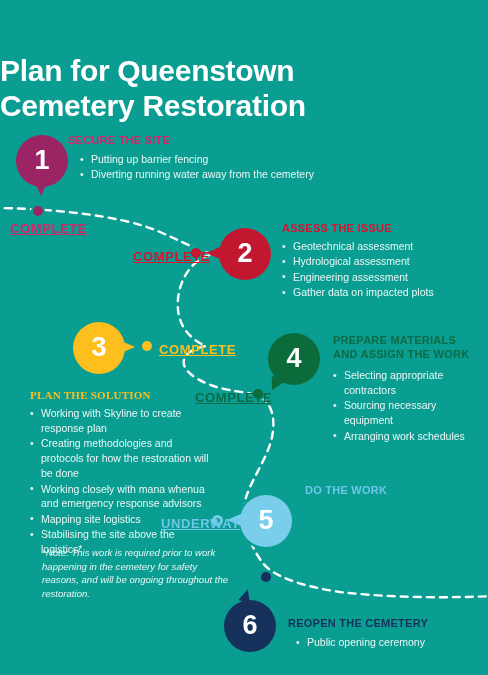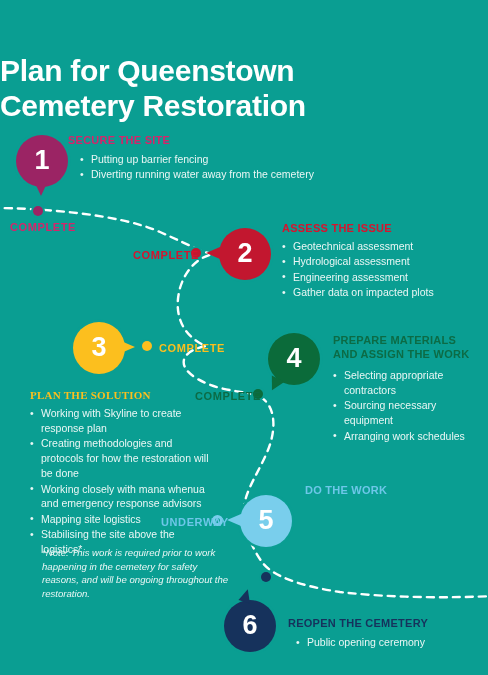--- a/index.html
+++ b/index.html
@@ -47,21 +47,21 @@
   .step-list li::before{
     content:"•";position:absolute;left:0;top:-0.5px;color:#EAF7F5;
   }
   .note{
     position:absolute;color:#EAF7F5;font-size:9.6px;
     font-style:italic;line-height:1.42;width:190px;
   }
 
   
   .status{
-    position:absolute;font-size:11px;font-weight:bold;letter-spacing:0.6px;
+    position:absolute;font-size:13px;font-weight:bold;letter-spacing:0.6px;text-decoration:underline;
   }
   .dot{
     position:absolute;border-radius:50%;
     box-shadow:0 0 0 2px #0A9E92;
   }
   .ring{
     position:absolute;border-radius:50%;
     background:#0A9E92;
   }
 </style>

